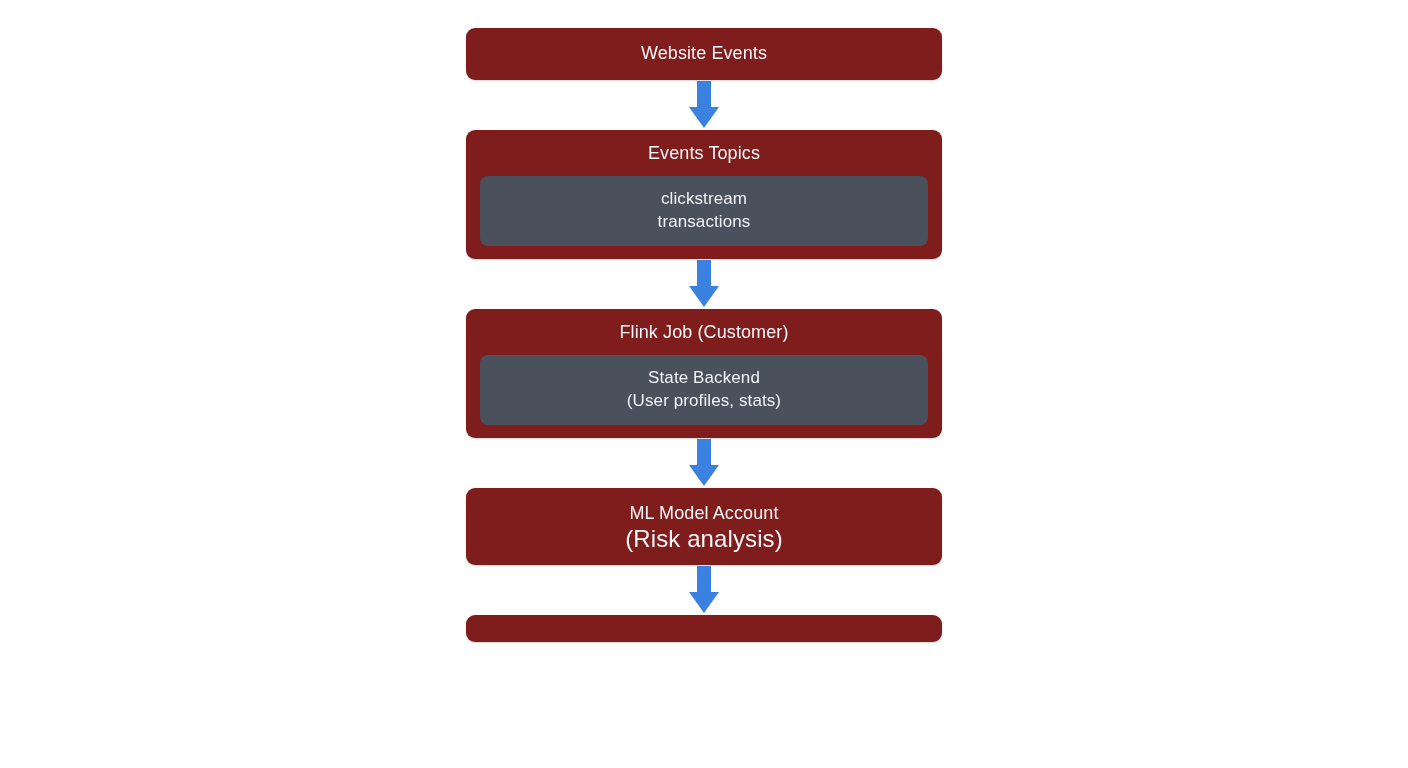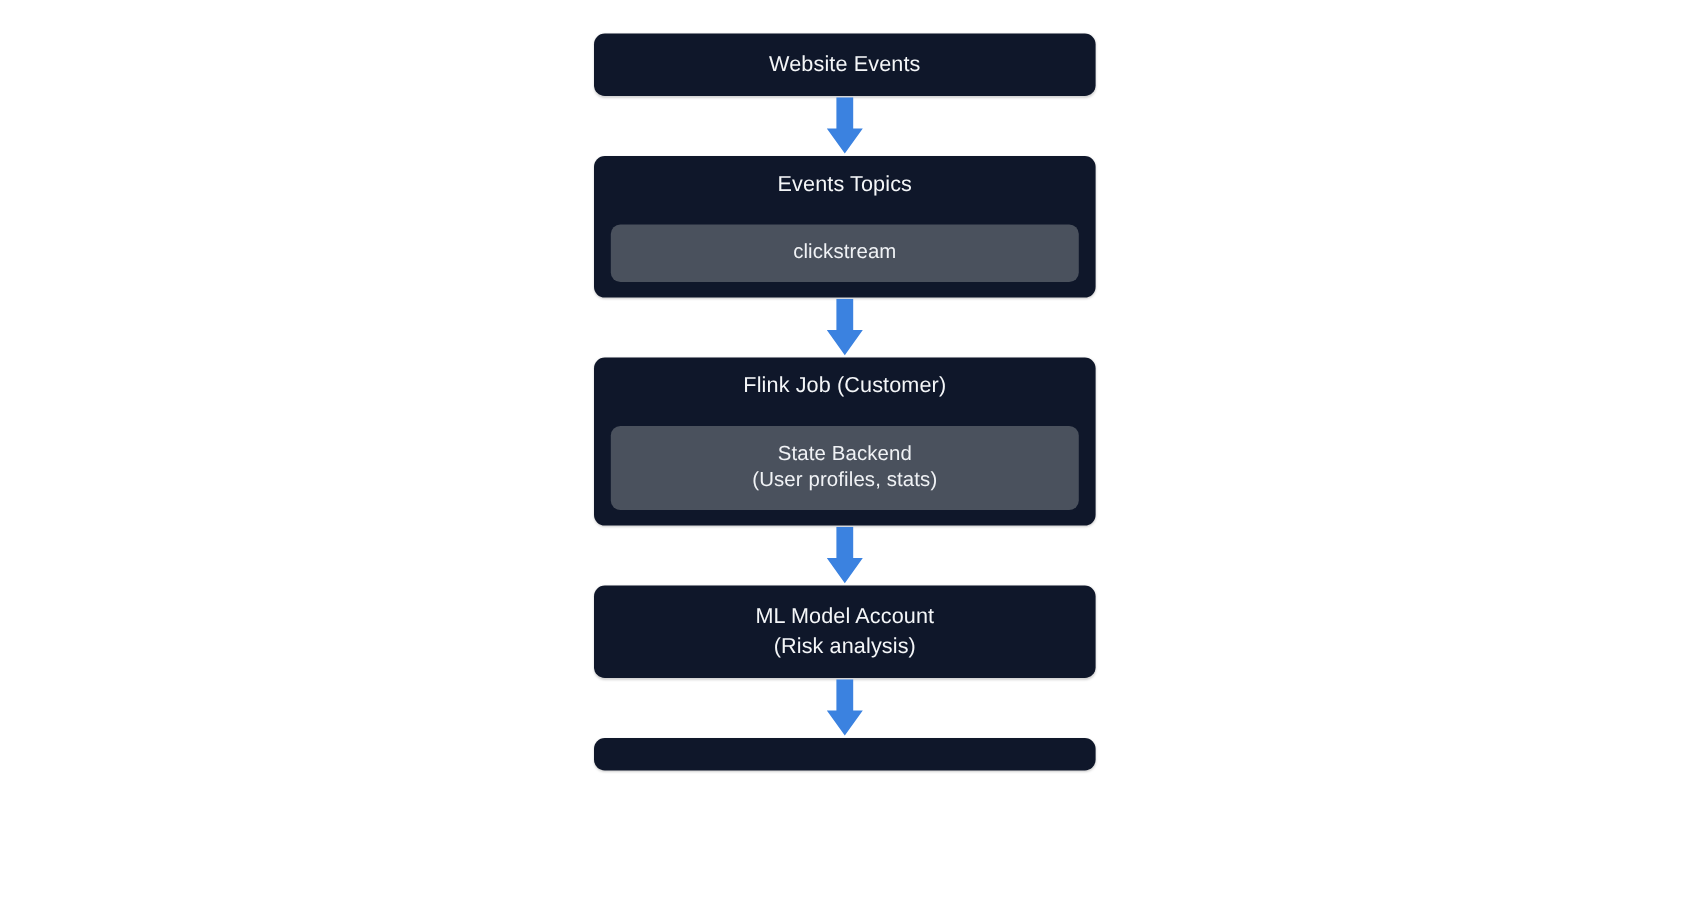--- a/index.html
+++ b/index.html
@@ -26,23 +26,23 @@
     left: 490px;
     top: 28px;
     width: 428px;
     display: flex;
     flex-direction: column;
     align-items: center;
   }
 
   
   .node {
-    width: 418px;
+    width: 476px;
     box-sizing: border-box;
-    background: #0f172a;
+    background: #7f1d1d;
     border-radius: 9px;
     color: #f2f4f7;
     text-align: center;
     box-shadow: 0 1px 2px rgba(0,0,0,0.18);
   }
 
   .node-simple {
     padding: 13px 14px 14px 14px;
   }
 
@@ -52,30 +52,30 @@
 
   .node-title {
     font-size: 18px;
     line-height: 25px;
     font-weight: 400;
     color: #f4f6f8;
     letter-spacing: 0.1px;
   }
 
   .node-sub {
-    font-size: 18px;
+    font-size: 24px;
     line-height: 25px;
     font-weight: 400;
     color: #f4f6f8;
     letter-spacing: 0.1px;
   }
 
   
   .panel {
-    margin-top: 21px;
+    margin-top: 10px;
     background: #4A515D;
     border-radius: 8px;
     padding: 12px 12px 13px 12px;
     box-sizing: border-box;
     width: 100%;
   }
   .panel + .panel {
     margin-top: 9px;
     margin-left: 36px;
   }
@@ -119,20 +119,21 @@
         <svg width="32" height="48" viewBox="0 0 32 48" xmlns="http://www.w3.org/2000/svg">
           <path d="M9 0 H23 V26 H31 L16 47 L1 26 H9 Z" fill="#3B82E0"></path>
         </svg>
       </span>
     </div>
 
     <div class="node node-group">
       <div class="node-title">Events Topics</div>
       <div class="panel">
         <div class="panel-line">clickstream</div>
+        <div class="panel-line">transactions</div>
       </div>
     </div>
 
     <div class="connector">
       <span class="arrow">
         <svg width="32" height="48" viewBox="0 0 32 48" xmlns="http://www.w3.org/2000/svg">
           <path d="M9 0 H23 V26 H31 L16 47 L1 26 H9 Z" fill="#3B82E0"></path>
         </svg>
       </span>
     </div>

